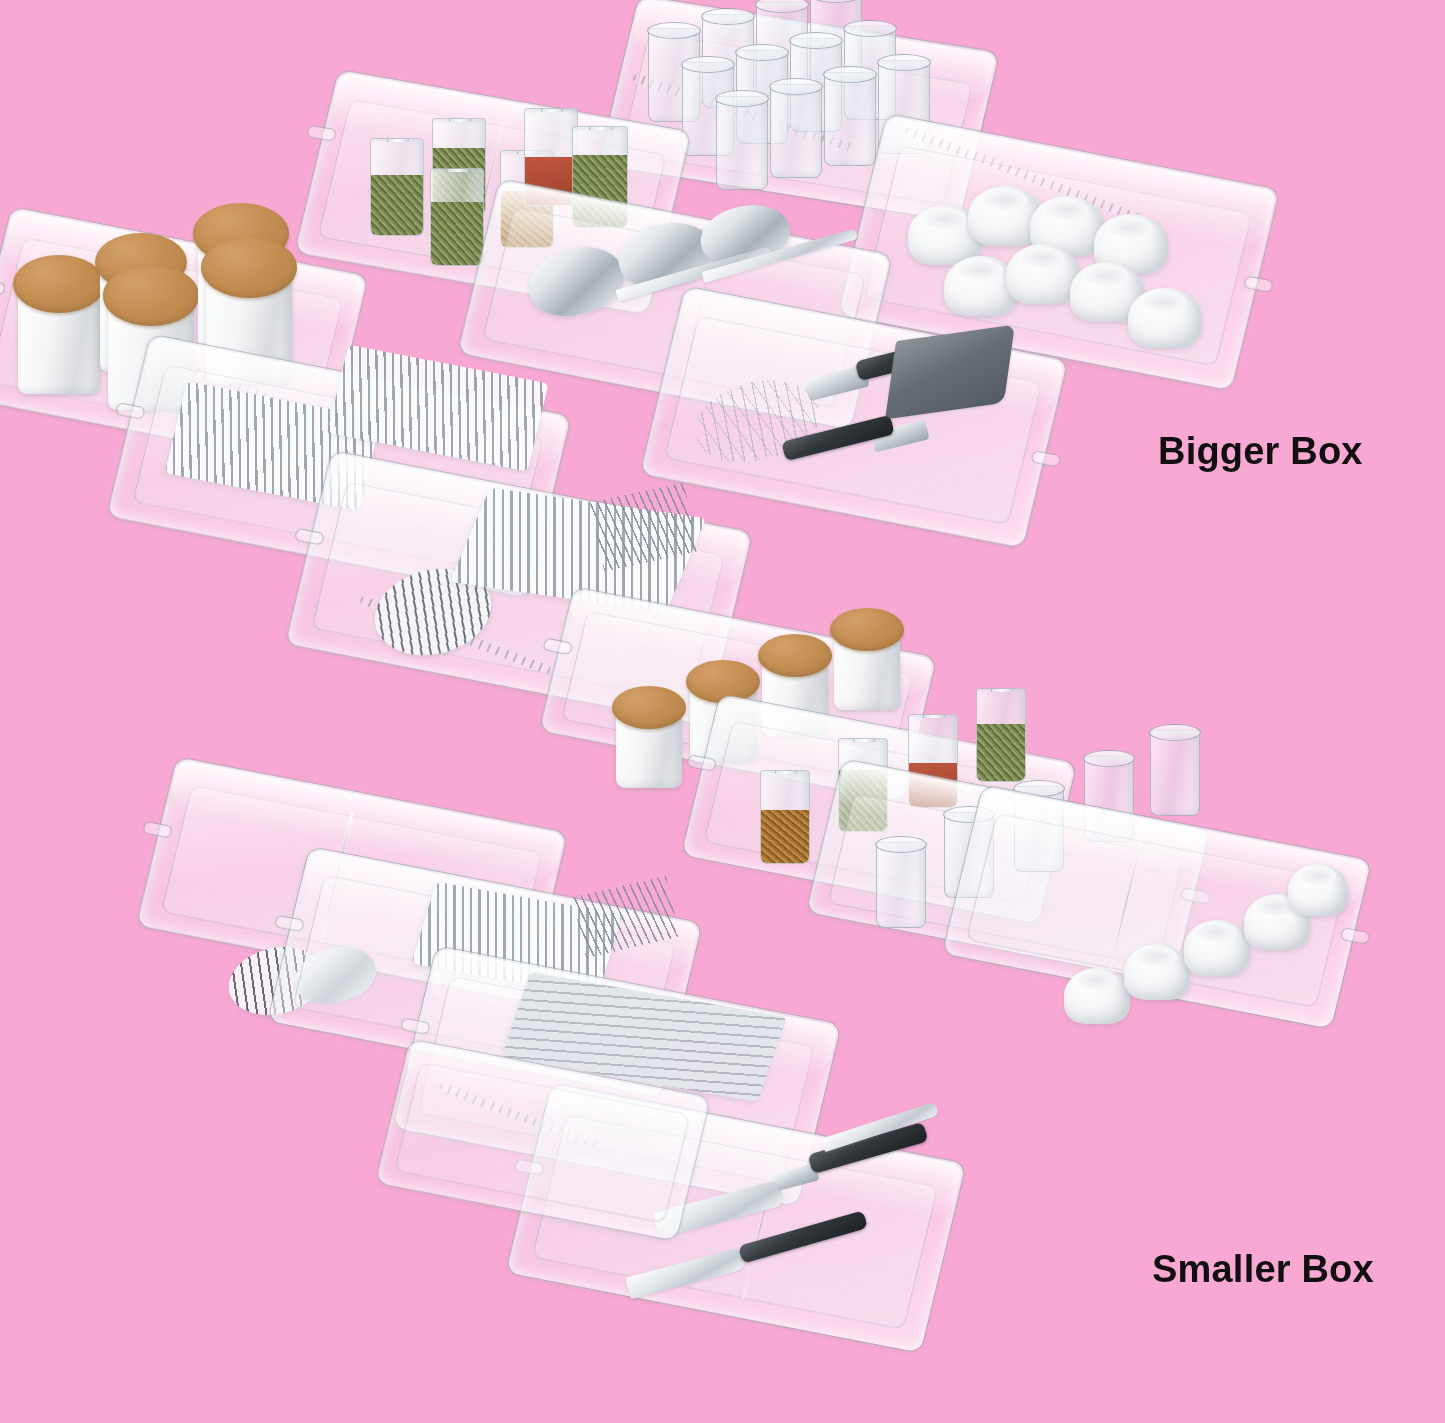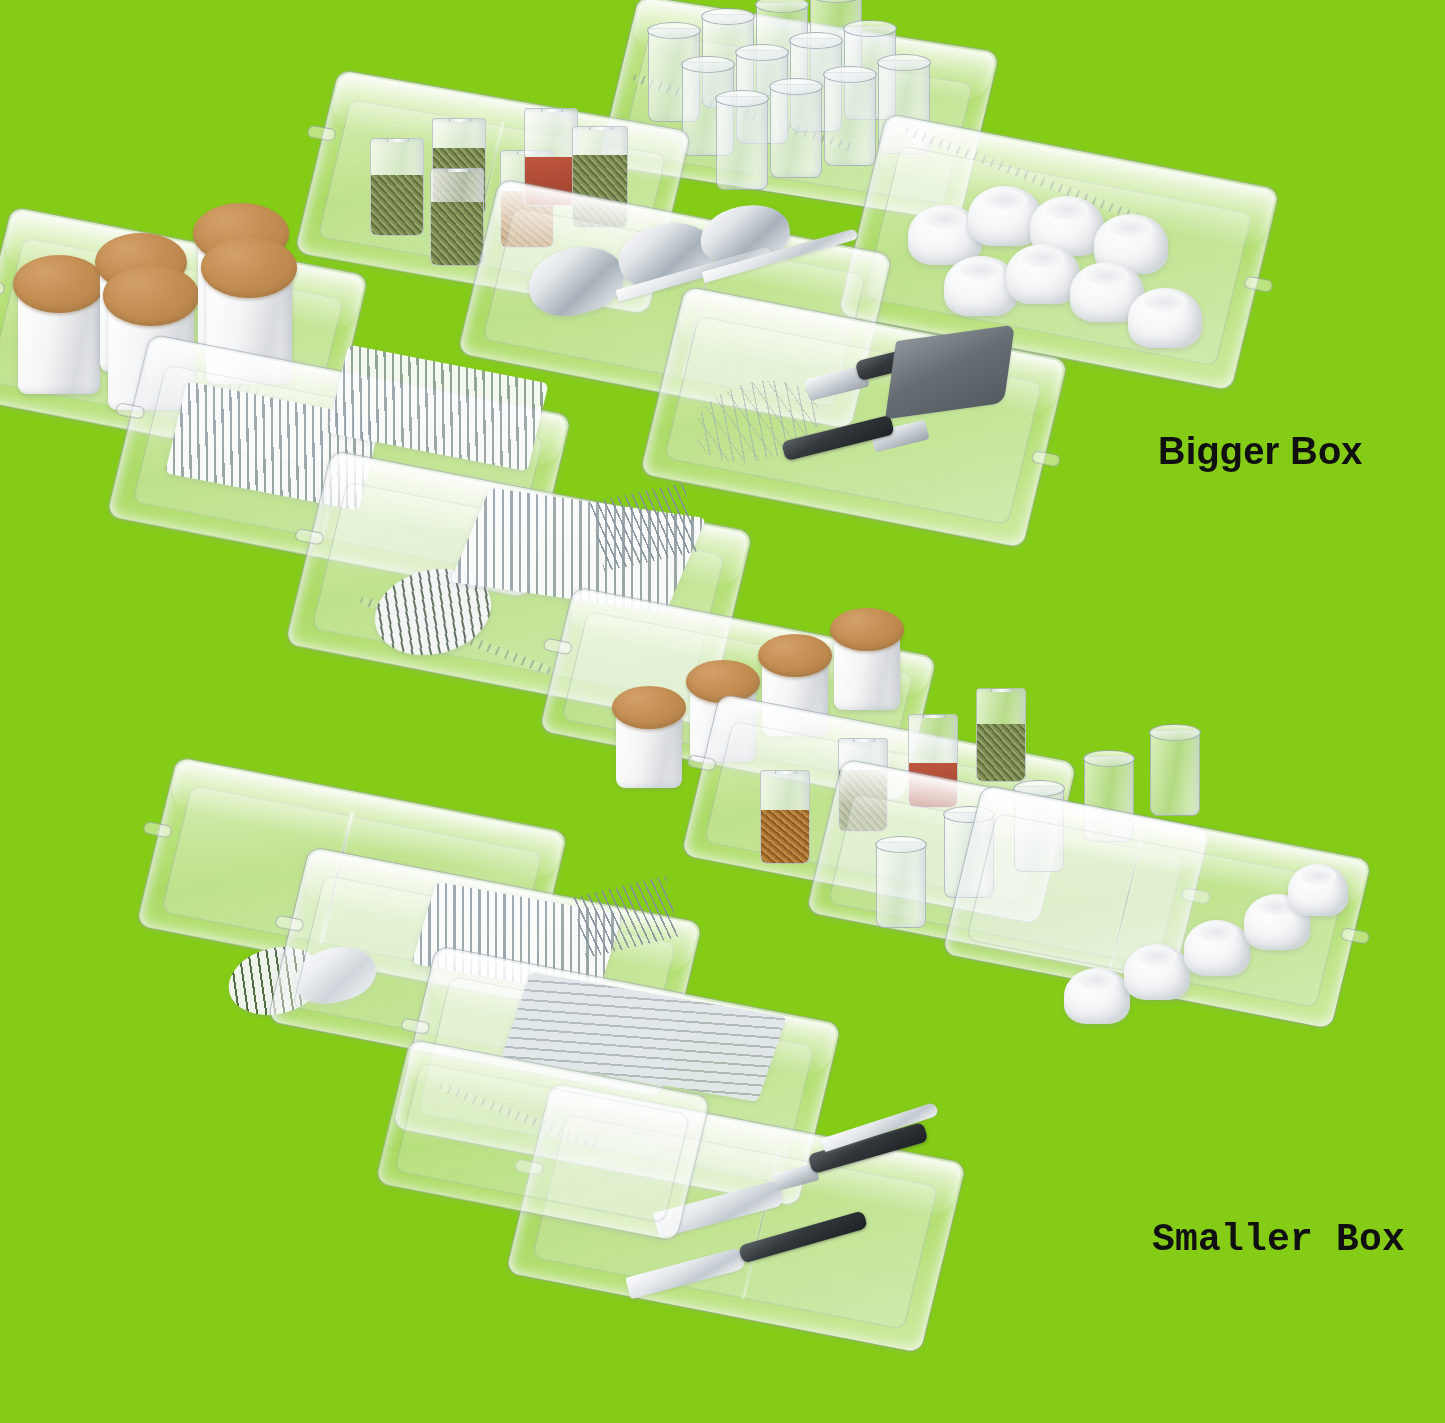--- a/index.html
+++ b/index.html
@@ -2,21 +2,21 @@
 <html><head>
 <meta charset="utf-8">
 <title>Drawer Organizer Product Comparison</title>
 <style>
   html,body{margin:0;padding:0;background:#ffffff;}
   body{
     width:1445px;height:1423px;
     font-family:"Liberation Sans", sans-serif;
     overflow:hidden;position:relative;
   }
-  #stage{position:absolute;inset:0;background:#84cc16;}
+  #stage{position:absolute;inset:0;background:#f9a8d4;}
 
   
   .tray{
     position:absolute;
     border-radius:14px;
     background:
       linear-gradient(160deg, rgba(255,255,255,.55) 0%, rgba(244,247,249,.35) 45%, rgba(255,255,255,.6) 100%);
     border:1.6px solid rgba(120,132,142,.50);
     box-shadow:
       inset 0 0 14px rgba(255,255,255,.95),
@@ -388,16 +388,16 @@
     <div class="blade" style="left:654px;top:1196px;width:130px;height:26px;transform:rotate(-15deg);"></div>
     <div class="ferrule" style="left:774px;top:1168px;width:44px;height:18px;transform:rotate(-15deg);"></div>
     <div class="grip" style="left:808px;top:1138px;width:120px;height:20px;transform:rotate(-16deg);"></div>
     <div class="blade" style="left:626px;top:1262px;width:120px;height:22px;transform:rotate(-15deg);"></div>
     <div class="grip" style="left:738px;top:1228px;width:130px;height:18px;transform:rotate(-16deg);"></div>
     <div class="blade" style="left:820px;top:1120px;width:120px;height:14px;transform:rotate(-18deg);"></div>
 
     <div class="tray" style="left:392px;top:1064px;width:300px;height:150px;transform:skewY(11deg) skewX(-13deg);opacity:.9;">
     </div>
 
-    <div class="label" style="left:1152px;top:1218px;font-size:38px;font-family:Liberation Mono, monospace;">Smaller Box</div>
+    <div class="label" style="left:1152px;top:1248px;font-size:38px;">Smaller Box</div>
   </div>
 
 </div>
 
 </body></html>

